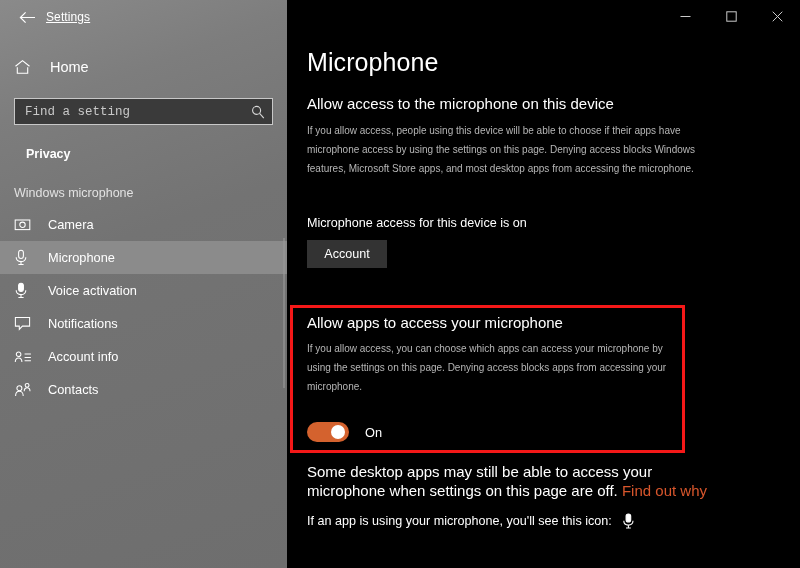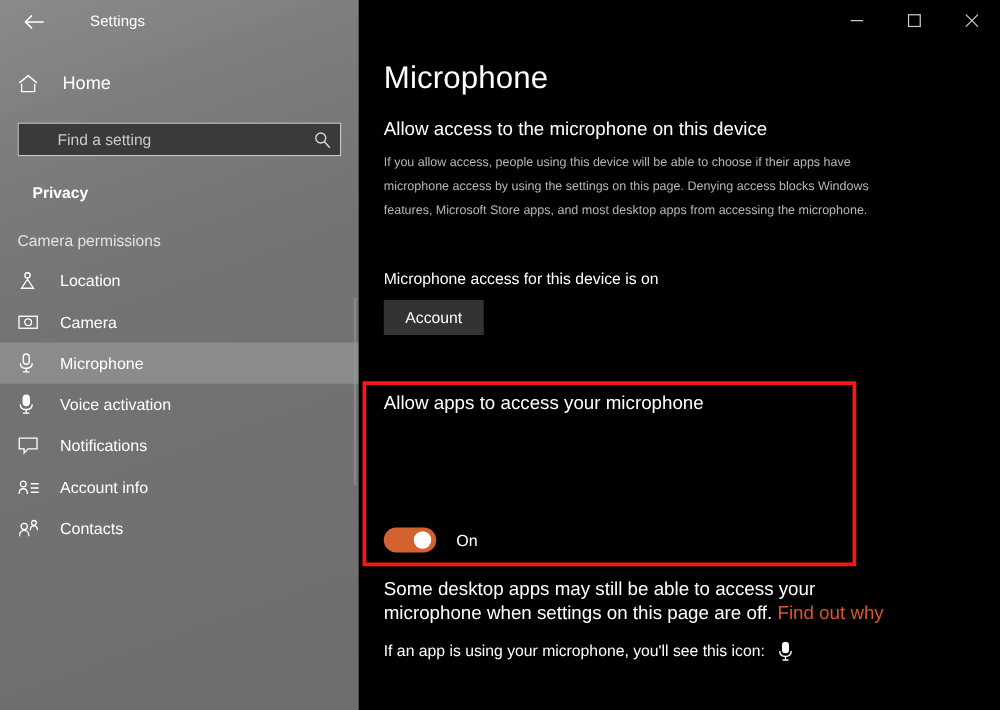--- a/index.html
+++ b/index.html
@@ -43,22 +43,23 @@
     height: 26px;
     display: flex;
     align-items: center;
     justify-content: center;
     color: #ffffff;
   }
   .back-btn svg { display: block; }
   .sb-title {
     font-size: 12px;
     color: #ffffff;
-    margin-left: 30px;
+    margin-left: 4px;
     letter-spacing: .1px;
+    text-decoration: underline;
   }
 
   .home-row {
     height: 38px;
     display: flex;
     align-items: center;
     padding-left: 14px;
     margin-top: 14px;
   }
   .home-row .ico { width: 30px; display: flex; align-items: center; color: #fff; }
@@ -76,23 +77,22 @@
     display: flex;
     align-items: center;
     padding: 0 7px 0 10px;
   }
   .search-input {
     flex: 1;
     background: transparent;
     border: none;
     outline: none;
     color: #fdba74;
-    font-family: Liberation Sans, sans-serif;
+    font-family: Liberation Mono, monospace;
     font-size: 12.5px;
-    margin-left: 21px;
   }
   .search-input::placeholder { color: #c9c9c9; opacity: 1; }
   .search-ico { color: #d8d8d8; display: flex; align-items: center; }
 
   .sec-head {
     font-size: 12.5px;
     color: #ffffff;
     font-weight: bold;
     padding-left: 26px;
     margin-top: 22px;
@@ -330,34 +330,25 @@
       <span class="search-ico">
         <svg width="14" height="14" viewBox="0 0 14 14" fill="none" stroke="currentColor" stroke-width="1.1">
           <circle cx="5.6" cy="5.4" r="4"></circle>
           <path d="M8.6 8.4 L12.8 13.2"></path>
         </svg>
       </span>
     </div>
 
     <div class="sec-head">Privacy</div>
 
-    <div class="group-head">Camera permissions</div>
+    <div class="group-head">Windows microphone</div>
 
 
     <div class="nav-list">
 
-      <div class="nav-item">
-        <span class="ico">
-          <svg width="16" height="16" viewBox="0 0 16 16" fill="none" stroke="currentColor" stroke-width="1.05">
-            <circle cx="8" cy="3.3" r="2.1"></circle>
-            <path d="M3.2 13.6 L8 6.6 L12.8 13.6 Z"></path>
-          </svg>
-        </span>
-        <span class="lbl">Location</span>
-      </div>
 
       <div class="nav-item">
         <span class="ico">
           <svg width="17" height="15" viewBox="0 0 17 15" fill="none" stroke="currentColor" stroke-width="1.05">
             <rect x="1.2" y="3" width="14.6" height="9.6"></rect>
             <circle cx="8.5" cy="7.8" r="2.7"></circle>
           </svg>
         </span>
         <span class="lbl">Camera</span>
       </div>
@@ -449,20 +440,21 @@
     </div>
 
     <div class="status-line">Microphone access for this device is on</div>
 
     <button class="change-btn">Account</button>
 
     <div class="hl-box"></div>
 
     <div class="block-b">
       <div class="sec-title">Allow apps to access your microphone</div>
+      <div class="body-text">If you allow access, you can choose which apps can access your microphone by using the settings on this page. Denying access blocks apps from accessing your microphone.</div>
     </div>
 
     <div class="toggle-row">
       <div class="toggle">
         <div class="knob"></div>
       </div>
       <div class="toggle-lbl">On</div>
     </div>
 
     <div class="note-1">

